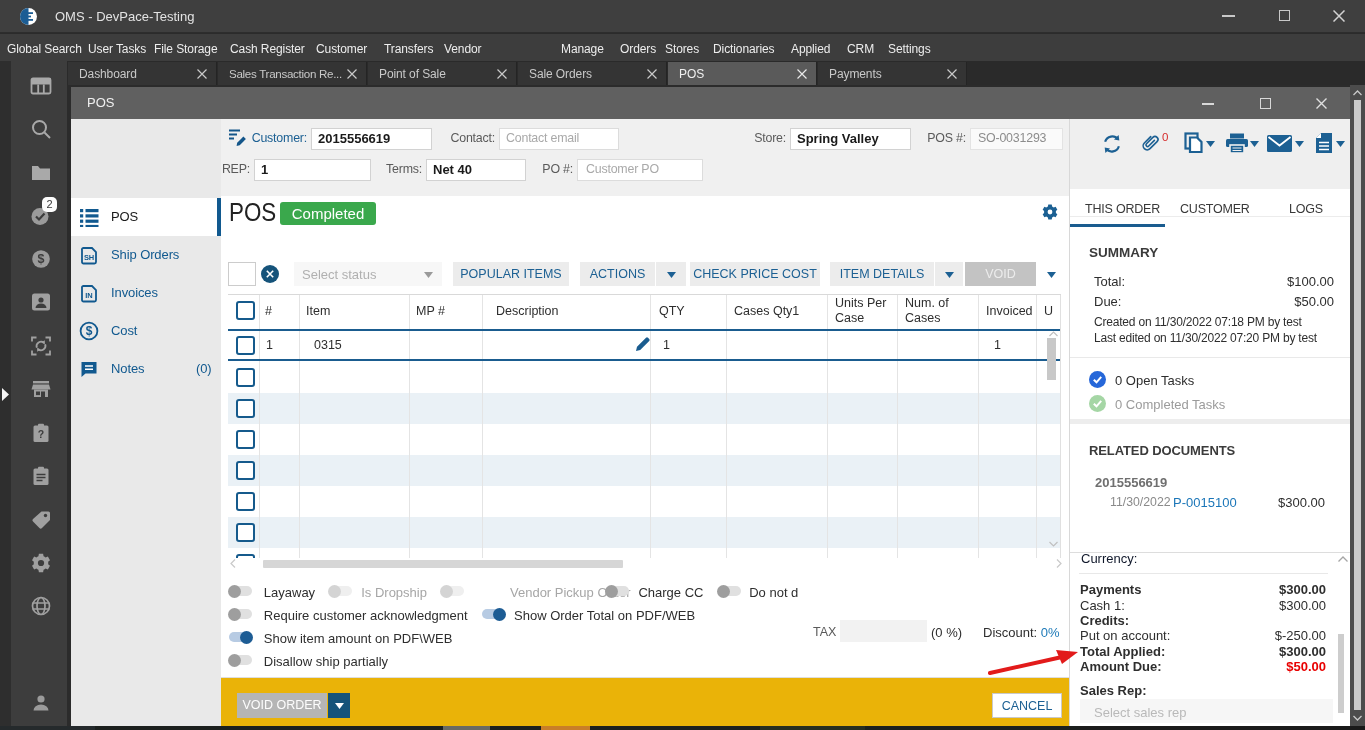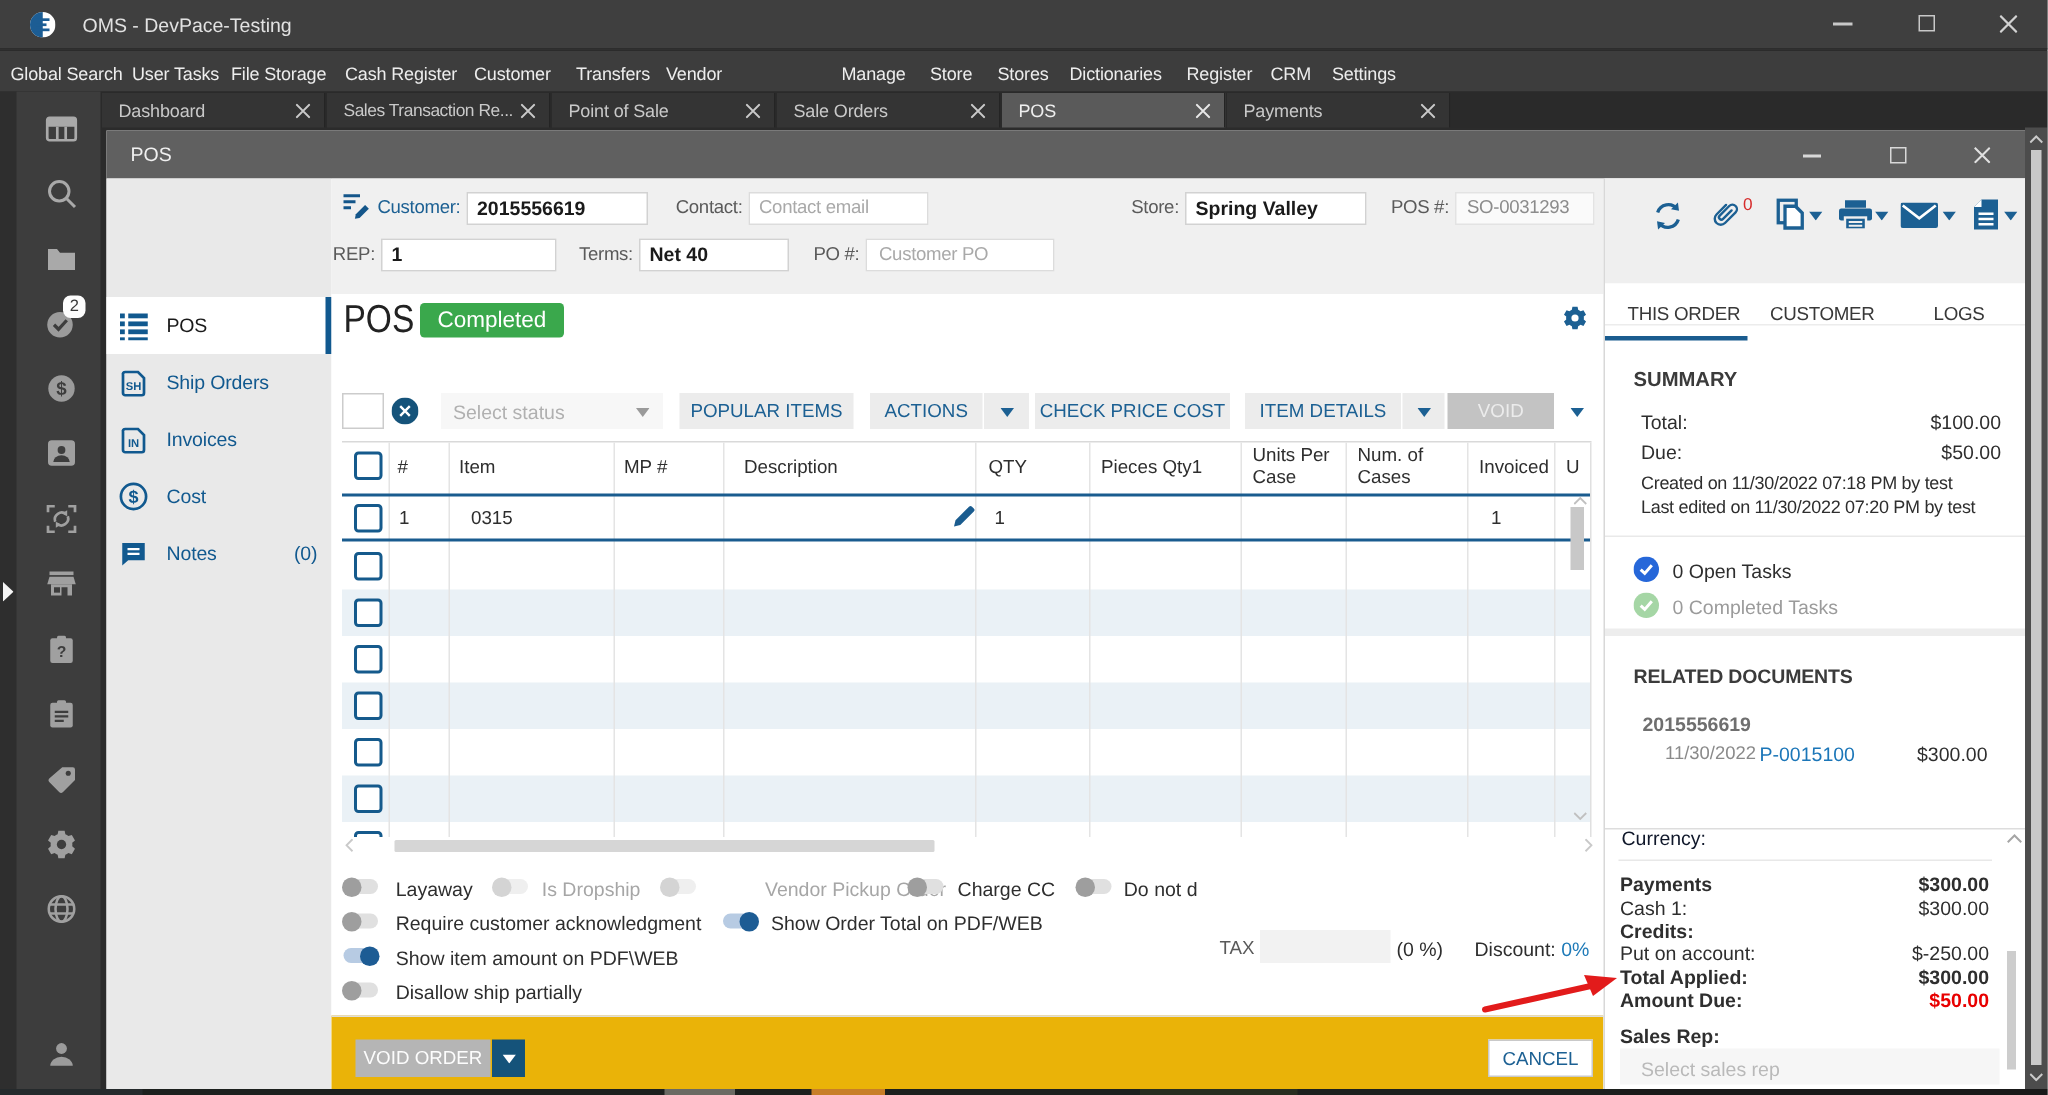--- a/index.html
+++ b/index.html
@@ -49,24 +49,24 @@
 <div class="abs" id="menubar" style="left:0;top:34px;width:1365px;height:27px;background:#3d3d3d;font-size:12px;letter-spacing:-0.1px;color:#ededed;">
   <span class="abs" style="left:7px;top:8px;">Global Search</span>
   <span class="abs" style="left:88px;top:8px;">User Tasks</span>
   <span class="abs" style="left:154px;top:8px;">File Storage</span>
   <span class="abs" style="left:230px;top:8px;">Cash Register</span>
   <span class="abs" style="left:316px;top:8px;">Customer</span>
   <span class="abs" style="left:384px;top:8px;">Transfers</span>
   <span class="abs" style="left:444px;top:8px;">Vendor</span>
   <span class="abs" style="left:524px;top:8px;margin-top:44px;">Quoting</span>
   <span class="abs" style="left:561px;top:8px;">Manage</span>
-  <span class="abs" style="left:620px;top:8px;">Store</span>
+  <span class="abs" style="left:620px;top:8px;">Orders</span>
   <span class="abs" style="left:665px;top:8px;">Stores</span>
   <span class="abs" style="left:713px;top:8px;">Dictionaries</span>
-  <span class="abs" style="left:791px;top:8px;">Register</span>
+  <span class="abs" style="left:791px;top:8px;">Applied</span>
   <span class="abs" style="left:847px;top:8px;">CRM</span>
   <span class="abs" style="left:888px;top:8px;">Settings</span>
 </div>
 
 <div class="abs" id="tabbar" style="left:0;top:61px;width:1365px;height:24px;background:#2a2a2a;font-size:12px;letter-spacing:-0.1px;color:#c9c9c9;">
   <div class="abs tab" style="left:68px;">
       <span>Dashboard</span>
       <svg width="10" height="10" viewBox="0 0 10 10">
         <path d="M0.5 0.5 L9.5 9.5 M9.5 0.5 L0.5 9.5" stroke="#c9c9c9" stroke-width="1.2"></path>
       </svg>
@@ -329,21 +329,21 @@
       <div class="abs cline" style="left:750.3px;"></div>
       <div class="abs cline" style="left:808px;"></div>
       <div class="abs" style="left:832px;top:0;width:1px;height:263px;background:#e0e0e0;"></div>
 
       <div class="abs cb" style="left:7.7px;top:6px;"></div>
       <span class="abs" style="left:37px;top:9px;">#</span>
       <span class="abs" style="left:78px;top:9px;">Item</span>
       <span class="abs" style="left:188px;top:9px;">MP #</span>
       <span class="abs" style="left:268px;top:9px;">Description</span>
       <span class="abs" style="left:431px;top:9px;">QTY</span>
-      <span class="abs" style="left:506px;top:9px;">Pieces Qty1</span>
+      <span class="abs" style="left:506px;top:9px;">Cases Qty1</span>
       <span class="abs" style="left:607px;top:1px;width:60px;line-height:15px;">Units Per Case</span>
       <span class="abs" style="left:677px;top:1px;width:60px;line-height:15px;">Num. of Cases</span>
       <span class="abs" style="left:758px;top:9px;">Invoiced</span>
       <span class="abs" style="left:816px;top:9px;">U</span>
 
       <div class="abs" style="left:0;top:34px;width:832px;height:32px;border-top:2px solid #1a5c8f;border-bottom:2px solid #1a5c8f;z-index:3;">
         <div class="abs cb" style="left:7.7px;top:5px;"></div>
         <span class="abs" style="left:38px;top:7px;">1</span>
         <span class="abs" style="left:86px;top:7px;">0315</span>
         <svg class="abs" style="left:406px;top:5px;" width="17" height="17" viewBox="0 0 17 17">

